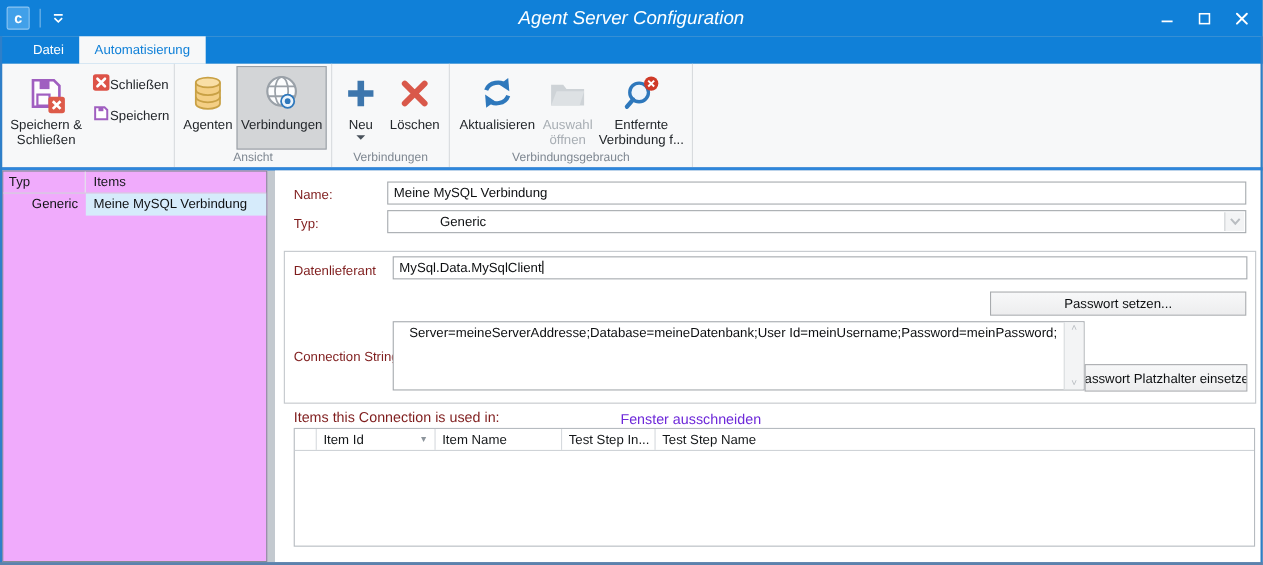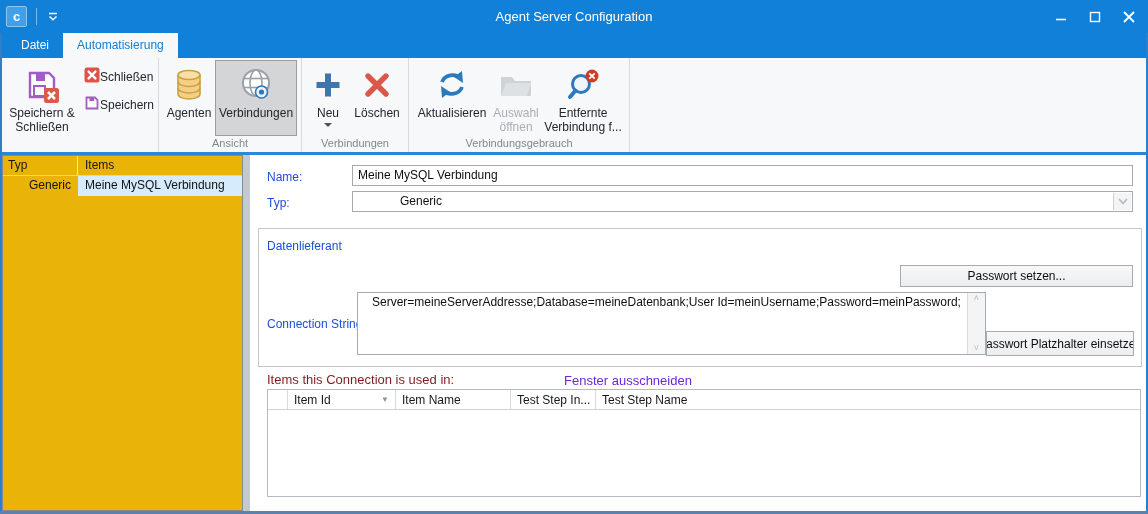--- a/index.html
+++ b/index.html
@@ -4,26 +4,26 @@
 <style>
   * { margin:0; padding:0; box-sizing:border-box; }
   body { background:#3b3f44; font-family:"Liberation Sans", sans-serif; }
   #window { position:relative; width:1148px; height:514px; background:#c3c9cf; overflow:hidden; font-family:"Liberation Sans", sans-serif; }
 
   
   .titlebar { position:absolute; left:0; top:0; width:100%; height:33px; background:#1080d8; }
   .app-icon { position:absolute; left:6px; top:6px; width:21px; height:21px; background:#41a0e9; border:1px solid #8ec6f2; border-radius:2px; color:#fff; font-size:13px; font-weight:bold; display:flex; align-items:center; justify-content:center; }
   .qat-sep { position:absolute; left:36px; top:8px; width:1px; height:17px; background:rgba(255,255,255,.45); }
   .qat-btn { position:absolute; left:46px; top:11px; width:14px; height:12px; display:flex; align-items:center; justify-content:center; }
-  .tb-title { position:absolute; left:0; top:0; width:100%; height:33px; line-height:33px; text-align:center; color:#fff; font-size:13px; }
+  .tb-title { position:absolute; left:0; top:0; width:100%; height:33px; line-height:33px; text-align:center; color:#fff; font-size:17px;font-style:italic; }
   .win-controls { position:absolute; right:2px; top:0; height:33px; display:flex; }
   .wc-btn { width:34px; height:33px; display:flex; align-items:center; justify-content:center; }
 
   
-  .tabs { position:absolute; left:0; top:33px; width:100%; height:25px; background:#1080d8; display:flex; padding-left:7px; }
+  .tabs { position:absolute; left:0; top:33px; width:100%; height:25px; background:#1080d8; display:flex; padding-left:16px; }
   .tab { padding:0 14px; line-height:25px; font-size:12px; color:#fff; }
   .tab.active { background:#f7f8f9; color:#1080d8; }
 
   
   .ribbon { position:absolute; left:2px; top:58px; right:2px; height:94px; background:#f7f8f9; display:flex; }
   .rgroup { display:flex; flex-direction:column; border-right:1px solid #d8dbde; }
   .rg-body { flex:1; display:flex; align-items:stretch; padding:2px 4px 0 4px; }
   .rg-label { height:16px; line-height:15px; text-align:center; color:#7e8791; font-size:11px; }
   .rbtn-big { display:flex; flex-direction:column; align-items:center; padding-top:3px; font-size:12px; color:#23272b; text-align:center; line-height:14px; border:1px solid transparent; cursor:default; }
   .rbtn-big .ric { height:42px; display:flex; align-items:center; justify-content:center; }
@@ -33,32 +33,32 @@
   .rbtn-small { display:flex; align-items:center; font-size:12px; color:#23272b; white-space:nowrap; }
   .drop-arrow { width:0; height:0; border-left:4px solid transparent; border-right:4px solid transparent; border-top:4px solid #49525b; margin-top:3px; }
   .ribbon-underline { position:absolute; left:0; top:152px; width:100%; height:3px; background:#2e86db; }
 
   
   .edge-left  { position:absolute; left:0; top:33px; bottom:0; width:2px; background:#2e7fc9; }
   .edge-right { position:absolute; right:0; top:33px; bottom:0; width:2px; background:#2e7fc9; }
   .edge-bottom{ position:absolute; left:0; bottom:0; width:100%; height:3px; background:#5b82ad; }
 
   
-  .left-panel { position:absolute; left:2px; top:155px; width:241px; bottom:3px; background:#eab308; border:1px solid #848b94; }
+  .left-panel { position:absolute; left:2px; top:155px; width:241px; bottom:3px; background:#f0abfc; border:1px solid #848b94; }
   .lp-header { display:flex; height:20px; border-bottom:1px solid #d0d4d8; font-size:12px; color:#16181a; }
   .lp-header .c1 { width:75px; padding:2px 5px; border-right:1px solid #e3e6e9; }
   .lp-header .c2 { flex:1; padding:2px 7px; }
   .lp-row { display:flex; height:20px; font-size:12px; color:#101214; }
   .lp-row .c1 { width:75px; text-align:right; padding:2px 7px; }
   .lp-row .c2 { flex:1; background:#d6ebfb; padding:2px 7px; }
 
   .right-pane { position:absolute; left:250px; top:155px; right:2px; bottom:3px; background:#fff; }
 
   
-  .flabel { position:absolute; font-size:12px; color:#1d4ed8; white-space:nowrap; }
+  .flabel { position:absolute; font-size:12px; color:#7f1d1d; white-space:nowrap; }
   .tbox { position:absolute; border:1px solid #a6aaae; background:#fff; font-size:12px; padding:2px 5px; color:#0d0f11; white-space:nowrap; overflow:hidden; }
   .caret { display:inline-block; width:1px; height:12px; background:#000; vertical-align:-2px; margin-left:1px; }
   .combo-value { padding-left:42px; }
   .combo-chev { position:absolute; right:1px; top:1px; bottom:1px; width:18px; background:#f3f4f5; border-left:1px solid #cfd2d5; display:flex; align-items:center; justify-content:center; }
   .groupbox { position:absolute; left:258px; top:228px; width:884px; height:139px; border:1px solid #c3c7cb; }
   .btn { position:absolute; border:1px solid #a8abae; background:linear-gradient(#f7f8f9,#ededee); font-size:12px; color:#0d0f11; display:flex; align-items:center; justify-content:center; white-space:nowrap; overflow:hidden; cursor:default; }
   .ta { position:absolute; left:357px; top:292px; width:629px; height:63px; border:1px solid #a6aaae; background:#fff; font-size:12px; padding:2px 22px 2px 14px; color:#0d0f11; line-height:15px; overflow:hidden; }
   .vsb { position:absolute; left:967px; top:293px; width:18px; height:61px; background:#f3f4f5; border-left:1px solid #d9dcdf; display:flex; flex-direction:column; justify-content:space-between; align-items:center; padding:1px 0; color:#b4b9be; font-size:9px; }
   .vsb span { line-height:9px; }
 
@@ -266,20 +266,23 @@
     <span class="combo-chev">
       <svg width="10" height="7">
           <path d="M1 1 L5 5.4 L9 1" fill="none" stroke="#b9bdc1" stroke-width="1.8"></path>
         </svg>
     </span>
   </div>
 
   <div class="groupbox"></div>
 
   <div class="flabel" style="left:267px; top:239px;">Datenlieferant</div>
+  <div class="tbox" style="left:357px; top:233px; width:777px; height:21px;">
+    <span>MySql.Data.MySqlClient</span><span class="caret"></span>
+  </div>
 
   <div class="btn" style="left:900px; top:265px; width:233px; height:22px;">Passwort setzen...</div>
 
   <div class="flabel" style="left:267px; top:317px;">Connection String</div>
   <div class="ta">
     <span>Server=meineServerAddresse;Database=meineDatenbank;User Id=meinUsername;Password=meinPassword;</span>
   </div>
   <div class="vsb">
     <span>˄</span>
     <span>˅</span>

